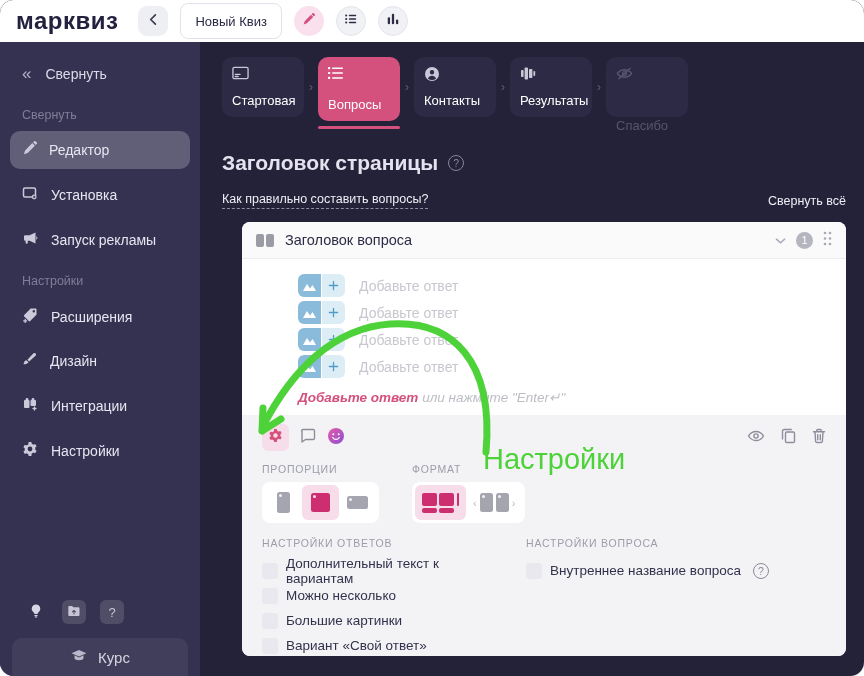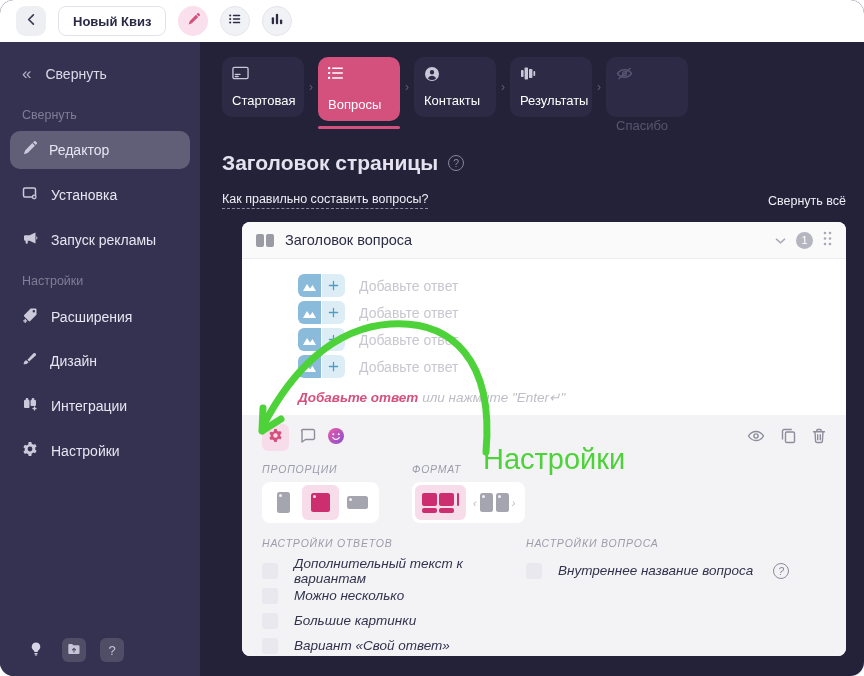--- a/index.html
+++ b/index.html
@@ -6,21 +6,21 @@
   html,body { background:#ffffff; font-family:"Liberation Sans", sans-serif; }
   .window {
     width:864px; height:676px; border-radius:14px; overflow:hidden;
     position:relative; background:#242238; display:flex; flex-direction:column;
     box-shadow:0 0 0 1px #e8e8ee;
   }
   
   .topbar { height:42px; background:#ffffff; display:flex; align-items:center; padding:0 16px; gap:12px; flex:0 0 auto; }
   .logo { font-size:24px; font-weight:800; color:#232140; letter-spacing:.5px; margin-right:8px; }
   .back-btn { width:30px; height:30px; border-radius:9px; background:#edeff3; display:flex; align-items:center; justify-content:center; color:#3a3a54; cursor:pointer; }
-  .quiz-name { height:30px; border:1px solid #e2e2ea; border-radius:8px; background:#fff; display:flex; align-items:center; padding:0 14px; font-size:13px; color:#2a2a44;font-weight:bold; }
+  .quiz-name { height:36px; border:1px solid #e2e2ea; border-radius:8px; background:#fff; display:flex; align-items:center; padding:0 14px; font-size:13px; color:#2a2a44; }
   .tb-circle { width:30px; height:30px; border-radius:50%; display:flex; align-items:center; justify-content:center; cursor:pointer; }
   .tb-pencil { background:#f9e0ec; color:#d4517e; }
   .tb-gray { background:#f1f2f5; border:1px solid #e4e4ec; color:#2c2c46; }
   
   .app-body { flex:1; display:flex; min-height:0; }
   
   .sidebar { width:200px; background:#343250; display:flex; flex-direction:column; padding-top:12px; flex:0 0 auto; }
   .collapse-row { display:flex; align-items:center; gap:14px; padding:10px 22px 12px; color:#dcdae8; font-size:14px; cursor:pointer; }
   .collapse-glyph { font-size:17px; color:#b5b3c8; }
   .side-section-label { padding:12px 22px 6px; font-size:12.5px; color:#7f7d97; }
@@ -60,21 +60,21 @@
   .card-body { flex:0 0 auto; padding:13px 20px 0 56px; height:156px; }
   .answer-row { height:27px; display:flex; align-items:center; gap:14px; }
   .tile-pair { display:flex; gap:1px; cursor:pointer; }
   .img-tile { width:23px; height:23px; background:#8abbdb; border-radius:6px 0 0 6px; display:flex; align-items:center; justify-content:center; color:#fff; }
   .plus-tile { width:23px; height:23px; background:#dcedf6; border-radius:0 6px 6px 0; display:flex; align-items:center; justify-content:center; color:#4f9cc7; }
   .answer-placeholder { font-size:14px; color:#c7c7cf; }
   .add-row { margin-top:9px; font-size:13.5px; font-style:italic; }
   .add-link { color:#d4517e; font-weight:700; cursor:pointer; }
   .add-hint { color:#bdbdc6; }
   
-  .card-footer { flex:1; background:#f3f3f6; padding:9px 20px 12px 20px; min-height:0;font-style:italic; }
+  .card-footer { flex:1; background:#f3f3f6; padding:9px 20px 12px 20px; min-height:0; }
   .tools-row { display:flex; align-items:center; justify-content:space-between; }
   .tools-left { display:flex; align-items:center; gap:11px; }
   .gear-tile { width:27px; height:27px; border-radius:6px; background:#f6dde9; display:flex; align-items:center; justify-content:center; color:#d4517e; cursor:pointer; }
   .tool-icon { color:#8d8d9c; display:flex; cursor:pointer; }
   .tools-right { display:flex; align-items:center; gap:16px; color:#5b5b74; }
   .pickers-row { margin-top:12px; display:flex; }
   .picker-col1 { width:150px; }
   .picker-label { font-size:10.5px; letter-spacing:.8px; color:#9c9caa; }
   .picker-box { margin-top:7px; display:inline-flex; background:#fff; border-radius:8px; padding:3px; }
   .picker-cell { width:37px; height:35px; border-radius:6px; display:flex; align-items:center; justify-content:center; cursor:pointer; }
@@ -91,33 +91,34 @@
   .fmt-big { width:15px; height:13px; }
   .fmt-small { width:15px; height:5px; }
   .fmt-bar { width:2px; height:13px; margin-left:1px; }
   .car-chev { color:#b9b9c2; font-size:11px; }
   .car-rect { width:13px; height:19px; background:#a5a5af; border-radius:2.5px; position:relative; }
   .car-rect::after { content:""; position:absolute; left:2px; top:2px; width:3px; height:3px; border-radius:50%; background:rgba(255,255,255,.85); }
   .settings-row { margin-top:14px; display:flex; }
   .settings-col1 { width:246px; }
   .settings-col2 { margin-left:18px; }
   .settings-label { font-size:10.5px; letter-spacing:.8px; color:#9c9caa; margin-bottom:9px; }
-  .opt-row { height:25px; display:flex; align-items:center; gap:16px; font-size:13.5px; color:#32324c; }
+  .opt-row { height:25px; display:flex; align-items:center; gap:8px; font-size:13.5px; color:#32324c; }
   .checkbox { width:16px; height:16px; border-radius:3px; background:#e8e8ee; flex:0 0 auto; cursor:pointer; }
   .q-circle.dark { border-color:#8a8a9a; color:#8a8a9a; margin-left:4px; }
   
   .annotation-svg { position:absolute; inset:0; width:864px; height:676px; pointer-events:none; z-index:6; }
   .annotation-text { position:absolute; left:483px; top:443px; font-size:29px; color:#4ed239; z-index:6; pointer-events:none; }
 </style>
 </head>
 <body>
 
 <div class="window">
 
   <div class="topbar">
+    <div class="logo">марквиз</div>
     <div class="back-btn">
       <span>
         <svg width="15" height="15" viewBox="0 0 16 16" fill="none" stroke="currentColor" stroke-width="1.8" stroke-linecap="round" stroke-linejoin="round">
             <path d="M10 3L5 8l5 5"></path>
           </svg>
       </span>
     </div>
     <div class="quiz-name">Новый Квиз</div>
     <div class="tb-circle tb-pencil">
       <span>
@@ -245,20 +246,29 @@
                 <path d="M1.5 3.5A1.2 1.2 0 012.7 2.3h3.2l1.3 1.5h5.9a1.2 1.2 0 011.2 1.2v7.5a1.2 1.2 0 01-1.2 1.2H2.7a1.2 1.2 0 01-1.2-1.2V3.5z"></path>
                 <path d="M8 11.5V7.3M6.2 9l1.8-1.8L9.8 9" stroke="#504e66" stroke-width="1.2" fill="none" stroke-linecap="round" stroke-linejoin="round"></path>
               </svg>
           </span>
         </div>
         <div class="util-tile">
           <span>?</span>
         </div>
       </div>
 
+      <div class="course-btn">
+        <span>
+          <svg width="18" height="18" viewBox="0 0 18 18" fill="#b9b7c9">
+              <path d="M9 3L1.5 6.2 9 9.4l7.5-3.2L9 3z"></path>
+              <path d="M4.5 8.3v2.9c0 1 2 2 4.5 2s4.5-1 4.5-2V8.3L9 10.4 4.5 8.3z"></path>
+            </svg>
+        </span>
+        <span>Курс</span>
+      </div>
     </div>
 
     <div class="main">
 
       <div class="steps-row">
         <div class="step-tab">
           <span>
             <svg width="17" height="15" viewBox="0 0 18 15" fill="none" stroke="currentColor" stroke-width="1.4">
                 <rect x="1" y="1" width="16" height="12" rx="1.5"></rect>
                 <path d="M3.5 8.5h5M3.5 10.7h3" stroke-linecap="round"></path>

